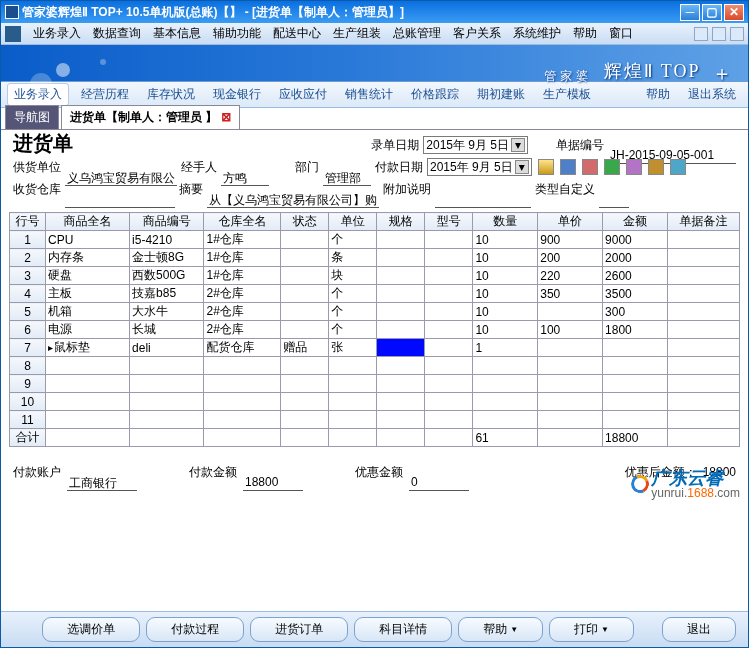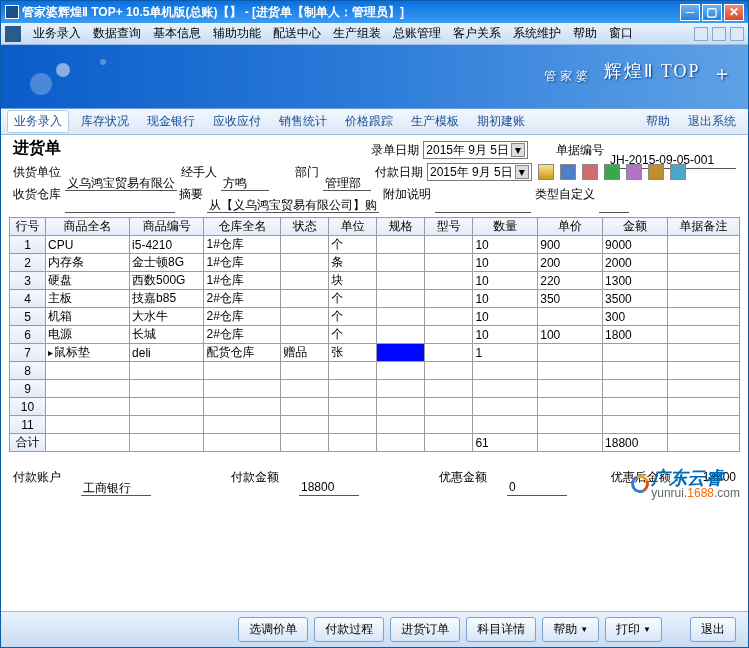--- a/index.html
+++ b/index.html
@@ -10,39 +10,39 @@
 .titlebar .title { flex: 1; font-weight: bold; }
 .winbtn { width: 20px; height: 17px; margin-left: 2px; border: 1px solid #fff; background: linear-gradient(#6bb7f7,#2a7fd8); color: #fff; display: flex; align-items: center; justify-content: center; font-weight: bold; }
 .winbtn.close { background: linear-gradient(#f28c70,#d94a2a); }
 
 .menubar { height: 22px; background: linear-gradient(#e9f2fc,#c9ddf4); border-bottom: 1px solid #9cbbe0; display: flex; align-items: center; padding: 0 4px; }
 .menubar .icon { width: 16px; height: 16px; background: #2a5c8a; margin-right: 6px; }
 .menubar .item { padding: 2px 6px; color: #000; }
 .menubar .right { margin-left: auto; display:flex; gap:4px;}
 .menubar .rbtn { width:14px; height:14px; border:1px solid #8fa7c6; background:#dce9f8; }
 
-.banner { height: 64px; background: linear-gradient(to right, #0a5cc9 0%, #2878d8 45%, #5fa1e6 100%); position: relative; border-bottom: 1px solid #6c9cd2; text-decoration: underline; }
+.banner { height: 37px; background: linear-gradient(to right, #0a5cc9 0%, #2878d8 45%, #5fa1e6 100%); position: relative; border-bottom: 1px solid #6c9cd2; text-decoration: underline; }
 .banner::before { content:""; position:absolute; left:55px; top:18px; width:14px; height:14px; border-radius:50%; background: rgba(255,255,255,0.5); box-shadow: -22px 14px 0 4px rgba(255,255,255,0.25), 40px -8px 0 -4px rgba(255,255,255,0.3);}
 .banner .brand { position: absolute; right: 12px; top: 8px; color: #fff; font-family: "KaiTi","楷体",serif; font-size: 30px; letter-spacing: 4px; text-shadow: 1px 1px 2px #05337a; }
 .banner .brand .sub { font-size: 18px; font-family: inherit; letter-spacing:2px; vertical-align: 3px;}
 .banner .brand .plus { font-size: 20px; }
 
 .toolbar2 { height: 26px; background: linear-gradient(#f2f7fd,#dce9f8); border-bottom: 1px solid #9cbbe0; display: flex; align-items: center; padding: 0 6px; gap: 6px; }
 .toolbar2 .item { color: #1a4e91; padding: 2px 6px; cursor: pointer; }
 .toolbar2 .item.sel { background: #fff; border: 1px solid #b5cbe6; border-radius: 3px; }
 .toolbar2 .spacer { flex:1; }
 
 .tabs { height: 22px; background: #fff; display: flex; align-items: end; padding: 0 4px; border-bottom: 1px solid #889; }
 .tab { padding: 3px 8px; border: 1px solid #889; border-bottom: none; margin-right: 2px; background: #eee; }
 .tab.dark { background: #557; color:#fff; }
 .tab.active { background: #fff; font-weight: bold; }
 .tab .x { color: #c22; margin-left: 4px; font-weight: bold; }
 
 .form-area { padding: 6px 12px 4px; background: #fff; }
-.form-title { font-size: 16px; font-weight: bold; font-family: "SimHei","黑体"; margin-bottom: 4px; }
+.form-title { font-size: 20px; font-weight: bold; font-family: "SimHei","黑体"; margin-bottom: 4px; }
 .form-row { display: flex; align-items: center; gap: 4px; margin-bottom: 4px; height: 18px; }
 .lbl { white-space: nowrap; }
 .val { border-bottom: 1px solid #555; min-width: 60px; padding: 0 2px; height: 16px; white-space: nowrap; margin-top: 22px; }
 .datebox { border: 1px solid #7a7a7a; background: #fff; padding: 0 2px; display: inline-flex; align-items: center; height:18px;}
 .datebox .dd { width:14px; height:14px; background:#dcdcdc; border:1px solid #888; margin-left: 2px; display:flex; align-items:center; justify-content:center;}
 .tool-icon { width:16px; height:16px; display:inline-block; border:1px solid #888; margin-left:2px; }
 .ti-search{background:linear-gradient(#ffe38a,#c99a1a);} .ti-1{background:#4e80c9;} .ti-2{background:#d26b6b;} .ti-3{background:#39a84a;} .ti-4{background:#b374c7;} .ti-5{background:#c28f2e;} .ti-6{background:#4ea7c9;}
 
 .grid-wrap { padding: 6px 8px 0; }
 table.grid { border-collapse: collapse; width: 100%; table-layout: fixed; }
@@ -54,23 +54,23 @@
 .cell-blue { background: #0008ff !important; }
 .row-arrow::before { content:"▸"; margin-right:1px; font-size:10px;}
 
 .watermark { position: absolute; right: 8px; top: 468px; color: #e82; font-family: "SimHei"; font-size: 18px; pointer-events:none; display:flex; align-items:center; gap:2px;}
 .watermark .wm-arc { width:18px; height:18px; border-radius:50%; border:3px solid #2c7fd2; border-top-color:#f2a311; border-right-color:#e64a19; transform:rotate(20deg);}
 .watermark .wm-text { display:flex; flex-direction:column; line-height:1;}
 .watermark .wm-cn{font-size:18px; color:#016bb8; font-weight:bold; font-style:italic;}
 .watermark .wm-url{font-size:10px; color:#666;}
 .watermark .wm-url .orange{color:#f60;}
 
-.footer-form { padding: 6px 12px; display: flex; align-items: center; gap: 20px; }
+.footer-form { padding: 6px 12px; display: flex; align-items: center; gap: 6px; }
 .footer-btns { height: 36px; background: linear-gradient(#e8f1fc,#c8dcf3); border-top: 1px solid #9cbbe0; display: flex; align-items: center; justify-content: flex-end; padding: 0 12px; gap: 6px; position:absolute; bottom:0; left:0; right:0;}
-.btn { background: linear-gradient(#f7fbff,#d8e6f6); border: 1px solid #7da2ce; border-radius: 3px; padding: 3px 10px; cursor: pointer; display: inline-flex; align-items: center; gap: 3px; }
+.btn { background: linear-gradient(#f7fbff,#d8e6f6); border: 1px solid #7da2ce; border-radius: 9px; padding: 3px 24px; cursor: pointer; display: inline-flex; align-items: center; gap: 3px; }
 .btn .arrow{font-size:8px;}
 
 col.c-rh{width:30px;} col.c-name{width:70px;} col.c-code{width:62px;} col.c-wh{width:64px;} col.c-st{width:40px;} col.c-unit{width:40px;} col.c-spec{width:40px;} col.c-model{width:40px;} col.c-qty{width:54px;} col.c-price{width:54px;} col.c-amt{width:54px;} col.c-note{width:60px;}
 .container{position:relative; width:749px; height:648px; border:1px solid #0a5aa8;}
 </style>
 </head>
 <body>
 <div class="container">
 
 <div class="titlebar">
@@ -94,32 +94,39 @@
 <div class="banner">
   <div class="brand">
     <span>管家婆</span>
     <span class="sub">辉煌Ⅱ TOP</span>
     <span class="plus">＋</span>
   </div>
 </div>
 
 <div class="toolbar2" id="toolbar2">
       <span class="item sel">业务录入</span>
+      <span class="item">经营历程</span>
       <span class="item">库存状况</span>
       <span class="item">现金银行</span>
       <span class="item">应收应付</span>
       <span class="item">销售统计</span>
       <span class="item">价格跟踪</span>
+      <span class="item">期初建账</span>
       <span class="item">生产模板</span>
-      <span class="item">期初建账</span>
       <span class="spacer"></span>
       <span class="item">帮助</span>
       <span class="item">退出系统</span>
     </div>
 
+<div class="tabs">
+  <span class="tab dark"><span>导航图</span></span>
+  <span class="tab active">
+    <span>进货单【制单人：管理员 】</span><span class="x">⊠</span>
+  </span>
+</div>
 
 <div class="form-area">
   <div class="form-row">
     <span class="form-title">进货单</span>
     <span style="flex:1"></span>
     <span class="lbl">录单日期</span>
     <span class="datebox">
           <span>2015年 9月 5日</span>
           <span class="dd">▾</span>
         </span>
@@ -225,21 +232,21 @@
             <td class="rowhdr">3</td>
             <td>硬盘</td>
             <td>西数500G</td>
             <td>1#仓库</td>
             <td></td>
             <td>块</td>
             <td></td>
             <td></td>
             <td class="num">10</td>
             <td class="num">220</td>
-            <td class="num">1300</td>
+            <td class="num">2600</td>
             <td></td>
           </tr>
           <tr>
             <td class="rowhdr">4</td>
             <td>主板</td>
             <td>技嘉b85</td>
             <td>2#仓库</td>
             <td></td>
             <td>个</td>
             <td></td>

